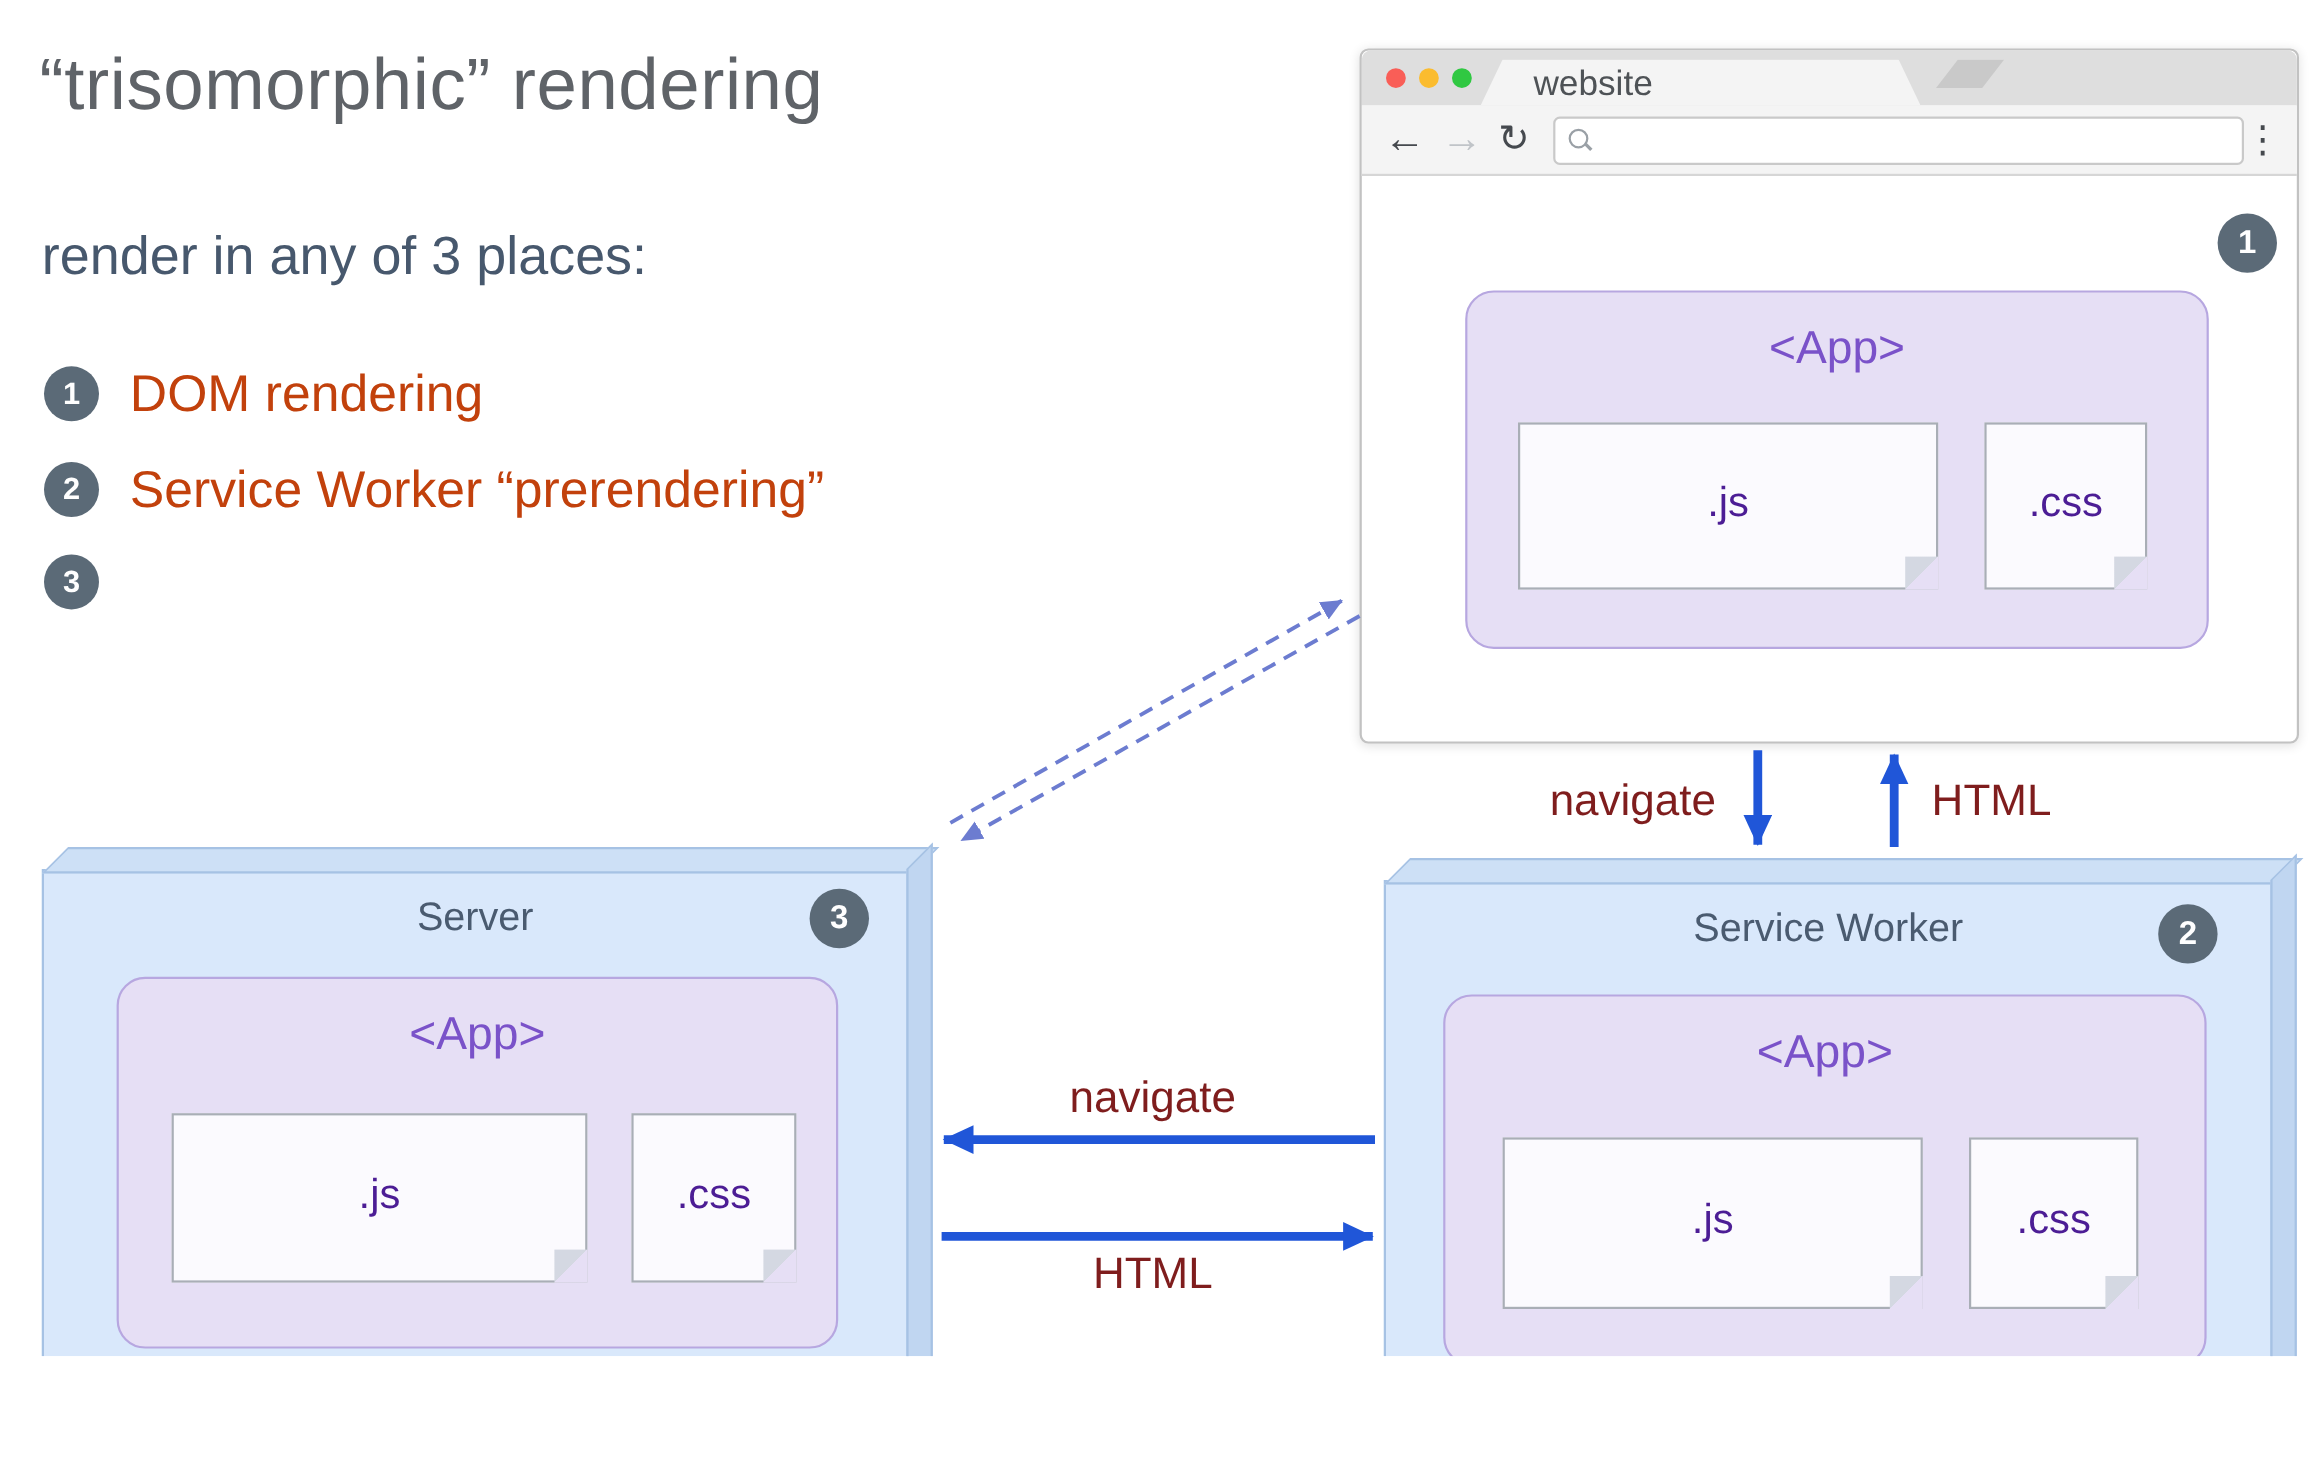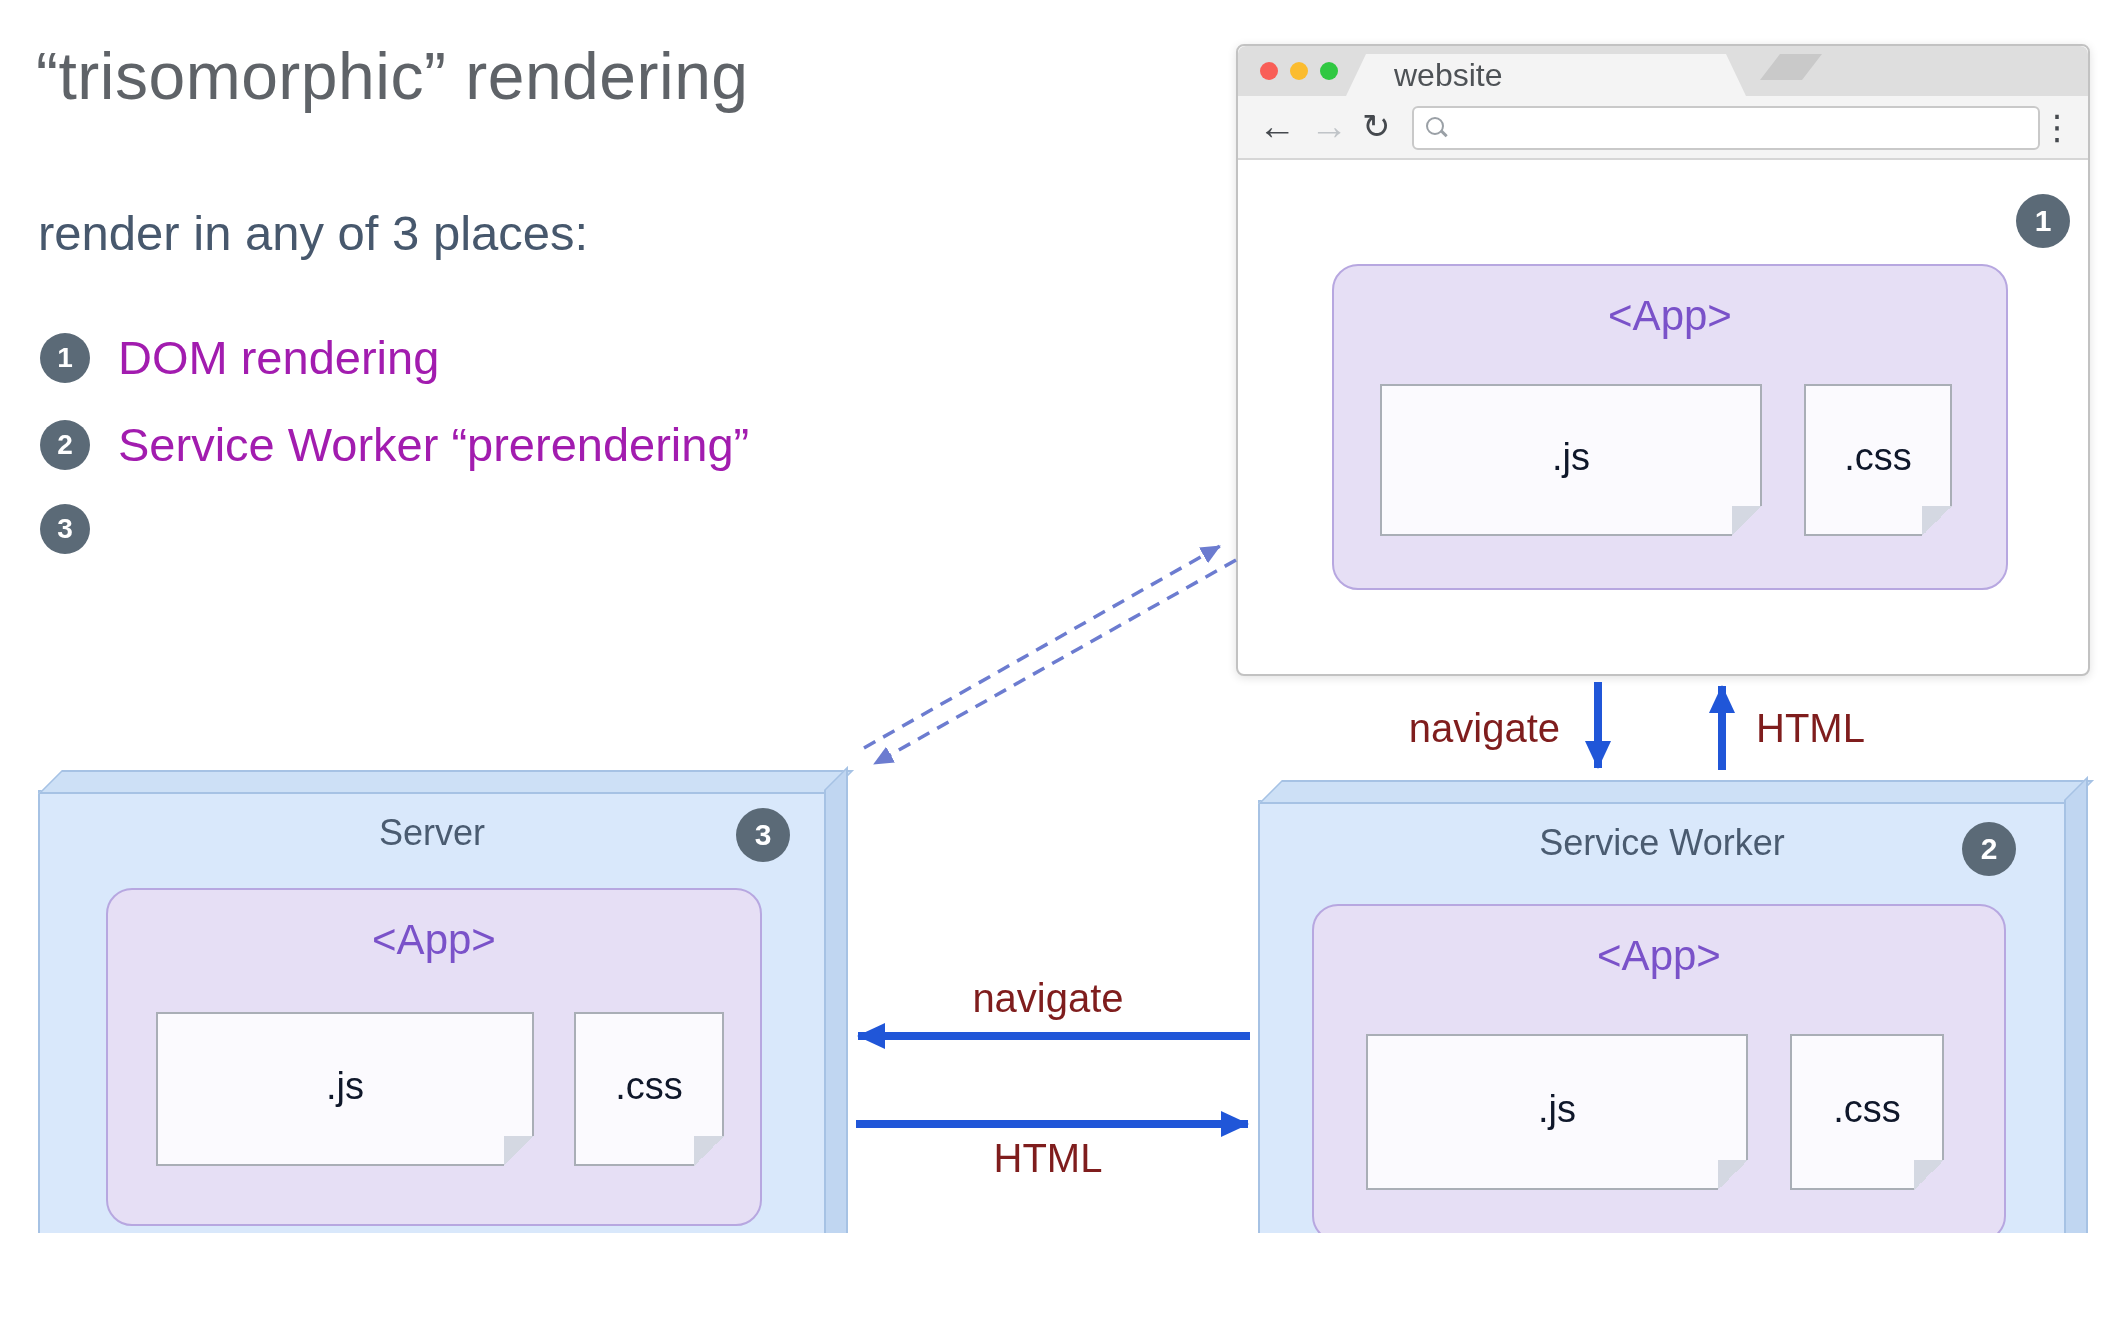--- a/index.html
+++ b/index.html
@@ -7,21 +7,21 @@
           font-family:"Liberation Sans",sans-serif;}
 
   
   .title{position:absolute;left:36px;top:38px;font-size:66px;color:#5f6368;letter-spacing:.5px;}
   .subtitle{position:absolute;left:38px;top:205px;font-size:49px;color:#47586d;}
   .legend{position:absolute;left:40px;top:330px;display:flex;flex-direction:column;gap:32px;}
   .legend-row{display:flex;align-items:center;gap:28px;}
   .badge{background:#5b6a77;color:#ffffff;border-radius:50%;display:flex;align-items:center;
          justify-content:center;font-weight:700;}
   .legend-badge{width:50px;height:50px;font-size:28px;flex:0 0 50px;}
-  .legend-label{font-size:47px;color:#a21caf;}
+  .legend-label{font-size:47px;color:#c2410c;}
 
   
   .browser{position:absolute;left:1236px;top:44px;width:850px;height:628px;background:#ffffff;
            border:2px solid #c2c2c2;border-radius:8px;box-shadow:0 2px 10px rgba(0,0,0,.12);}
   .tabstrip{position:absolute;left:0;top:0;right:0;height:50px;background:#dedede;border-radius:8px 8px 0 0;}
   .light{position:absolute;top:16px;width:18px;height:18px;border-radius:50%;}
   .light.red{left:22px;background:#f95e57;}
   .light.yellow{left:52px;background:#fbbc2f;}
   .light.green{left:82px;background:#30c842;}
   .tab{position:absolute;left:108px;bottom:0;width:400px;height:42px;background:#f4f4f4;
@@ -42,21 +42,21 @@
   .menu-dots{position:absolute;right:14px;top:7px;font-size:34px;line-height:48px;color:#45494e;}
   .browser-badge{position:absolute;left:778px;top:148px;width:54px;height:54px;font-size:30px;}
 
   
   .app{position:absolute;background:#e6dff5;border:2.5px solid #b7a7e0;border-radius:26px;}
   .app-title{position:absolute;left:0;right:0;top:26px;text-align:center;font-size:42px;color:#7a52c9;}
   .file{position:absolute;background:#fbfafe;border:2px solid #a9aeb6;}
   .file::after{content:"";position:absolute;right:-2px;bottom:-2px;width:30px;height:30px;
                background:linear-gradient(135deg,#d4d8e2 50%,#e6dff5 50%);}
   .file-label{position:absolute;left:0;right:0;top:50%;transform:translateY(-55%);text-align:center;
-              font-size:38px;color:#0f172a;}
+              font-size:38px;color:#4c1d95;}
 
   
   .box3d{position:absolute;background:#d9e8fb;border:2px solid #a6c2e4;}
   .box3d::before{content:"";position:absolute;left:-2px;top:-22px;width:calc(100% + 4px);height:20px;
                  background:#cde0f6;border:2px solid #a6c2e4;transform:skewX(-45deg);transform-origin:0 100%;}
   .box3d::after{content:"";position:absolute;right:-24px;top:-2px;width:20px;height:calc(100% + 4px);
                 background:#c0d6f1;border:2px solid #a6c2e4;transform:skewY(-45deg);transform-origin:0 0;}
   .box-title{position:absolute;left:0;right:0;top:20px;text-align:center;font-size:36px;color:#4a5b70;}
   .box-badge{position:absolute;width:54px;height:54px;font-size:30px;}
   .server{left:38px;top:790px;width:784px;height:508px;}

